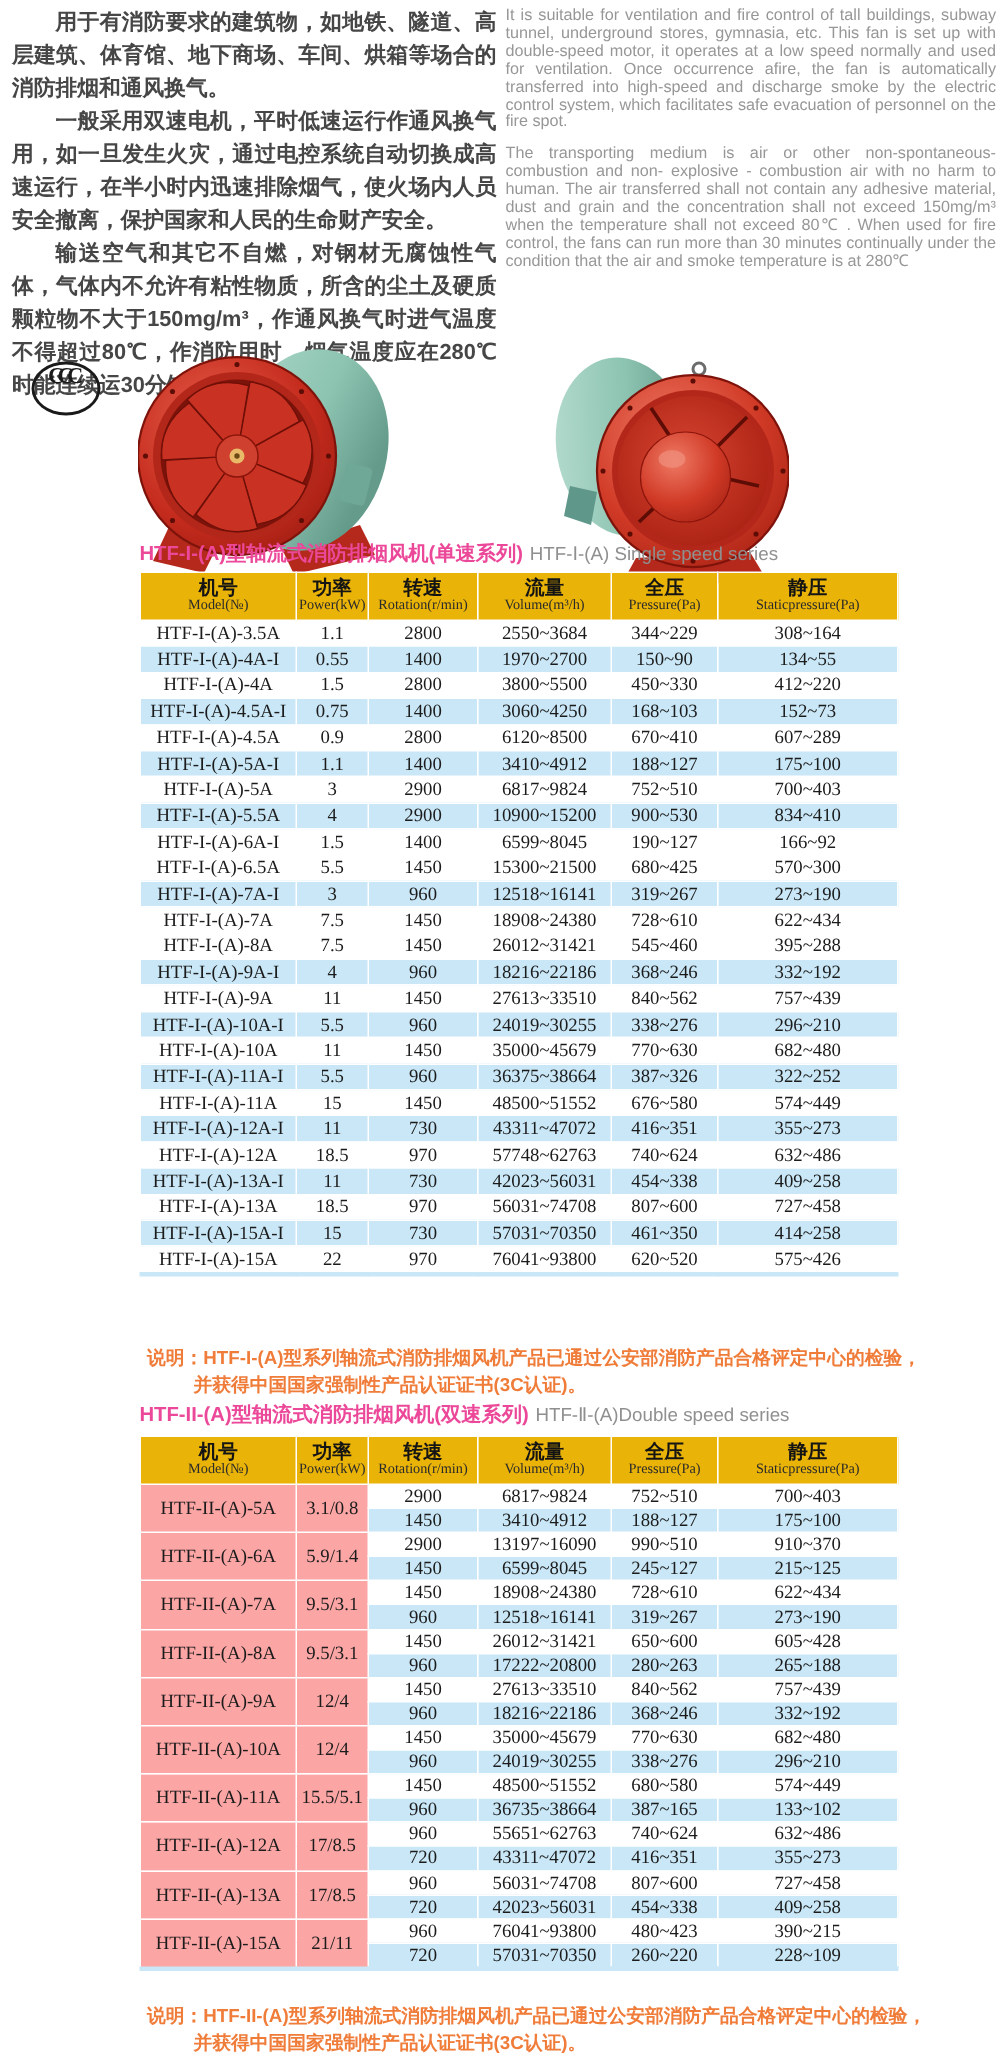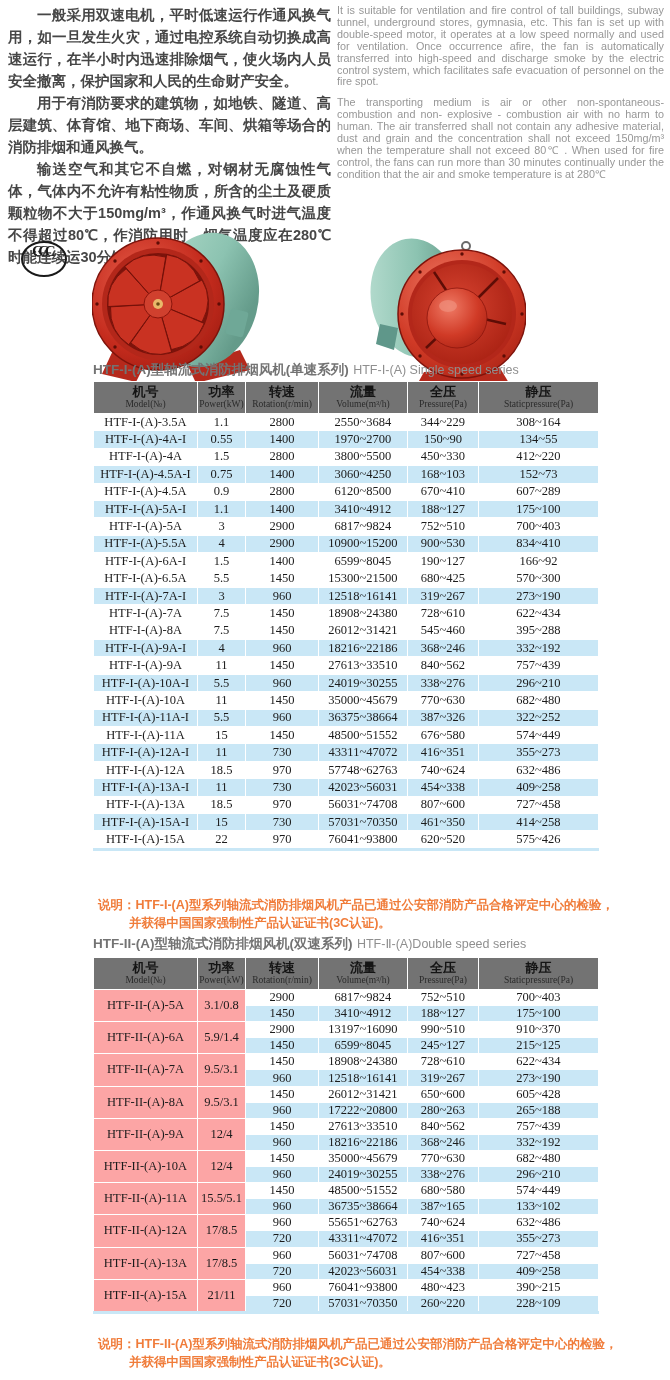--- a/index.html
+++ b/index.html
@@ -21,30 +21,30 @@
     display:flex;align-items:flex-start;justify-content:center;}
   .ccc span{font-family:"Liberation Serif",serif;font-weight:bold;font-size:15px;
     letter-spacing:-4.5px;color:#1a1a1a;padding-right:5px;}
   
   .fan1{position:absolute;left:92px;top:226px;width:168px;height:160px;}
   .fan2{position:absolute;left:370px;top:228px;width:156px;height:166px;}
   
   .sec-title{position:absolute;left:93px;white-space:nowrap;}
   .title1{top:360px;}
   .title2{top:934px;}
-  .tz{color:#737373;font-weight:bold;font-size:13.5px;}
+  .tz{color:#ec4899;font-weight:bold;font-size:13.5px;}
   .te{color:#8f8f8f;font-size:12.5px;margin-left:0;}
   
   table.spec{position:absolute;left:93px;width:505px;border-collapse:collapse;
     table-layout:fixed;font-family:"Liberation Serif",serif;
     border-bottom:3px solid #c9e7f6;}
   #t1{top:381px;}
   #t2{top:957px;}
   .c0{width:104px}.c1{width:48px}.c2{width:73px}.c3{width:89px}.c4{width:71px}.c5{width:120px}
-  table.spec th{background:#737373;border:1px solid #ffffff;padding:2px 0 3px;margin-left:46px;}
+  table.spec th{background:#eab308;border:1px solid #ffffff;padding:2px 0 3px;margin-left:46px;}
   .hz{display:block;font-size:13px;font-weight:bold;color:#141414;
     font-family:"Liberation Sans",sans-serif;line-height:15px;}
   .he{display:block;font-size:9.5px;font-weight:normal;color:#2a2a2a;line-height:11px;
     font-family:"Liberation Serif",serif;}
   table.spec td{height:16.4px;text-align:center;vertical-align:middle;
     font-size:12.5px;color:#1b1b1b;border:1px solid #ffffff;padding:0;}
   #t2 td{height:15.1px;}
   tr.b td{background:#c9e7f6;}
   tr.w td{background:#ffffff;}
   #t2 td.m{background:#fca5a5;}
@@ -52,22 +52,22 @@
   .note{position:absolute;left:98px;width:540px;color:#f07c3a;font-weight:bold;
     font-size:12.5px;line-height:18px;}
   .note1{top:896px;}
   .note2{top:1335px;}
   .note .l2{padding-left:31px;}
 </style>
 </head>
 <body>
 
 <div class="intro-cn">
+    <p>用于有消防要求的建筑物，如地铁、隧道、高层建筑、体育馆、地下商场、车间、烘箱等场合的消防排烟和通风换气。</p>
     <p>一般采用双速电机，平时低速运行作通风换气用，如一旦发生火灾，通过电控系统自动切换成高速运行，在半小时内迅速排除烟气，使火场内人员安全撤离，保护国家和人民的生命财产安全。</p>
-    <p>用于有消防要求的建筑物，如地铁、隧道、高层建筑、体育馆、地下商场、车间、烘箱等场合的消防排烟和通风换气。</p>
     <p>输送空气和其它不自燃，对钢材无腐蚀性气体，气体内不允许有粘性物质，所含的尘土及硬质颗粒物不大于150mg/m³，作通风换气时进气温度不得超过80℃，作消防用时，烟气温度应在280℃时能连续运30分钟以上。</p>
   </div>
 <div class="intro-en">
     <p>It is suitable for ventilation and fire control of tall buildings, subway tunnel, underground stores, gymnasia, etc. This fan is set up with double-speed motor, it operates at a low speed normally and used for ventilation. Once occurrence afire, the fan is automatically transferred into high-speed and discharge smoke by the electric control system, which facilitates safe evacuation of personnel on the fire spot.</p>
     <p>The transporting medium is air or other non-spontaneous-combustion and non- explosive - combustion air with no harm to human. The air transferred shall not contain any adhesive material, dust and grain and the concentration shall not exceed 150mg/m³ when the temperature shall not exceed 80℃ . When used for fire control, the fans can run more than 30 minutes continually under the condition that the air and smoke temperature is at 280℃</p>
   </div>
 
 <div class="ccc">
   <span>CCC</span>
 </div>

